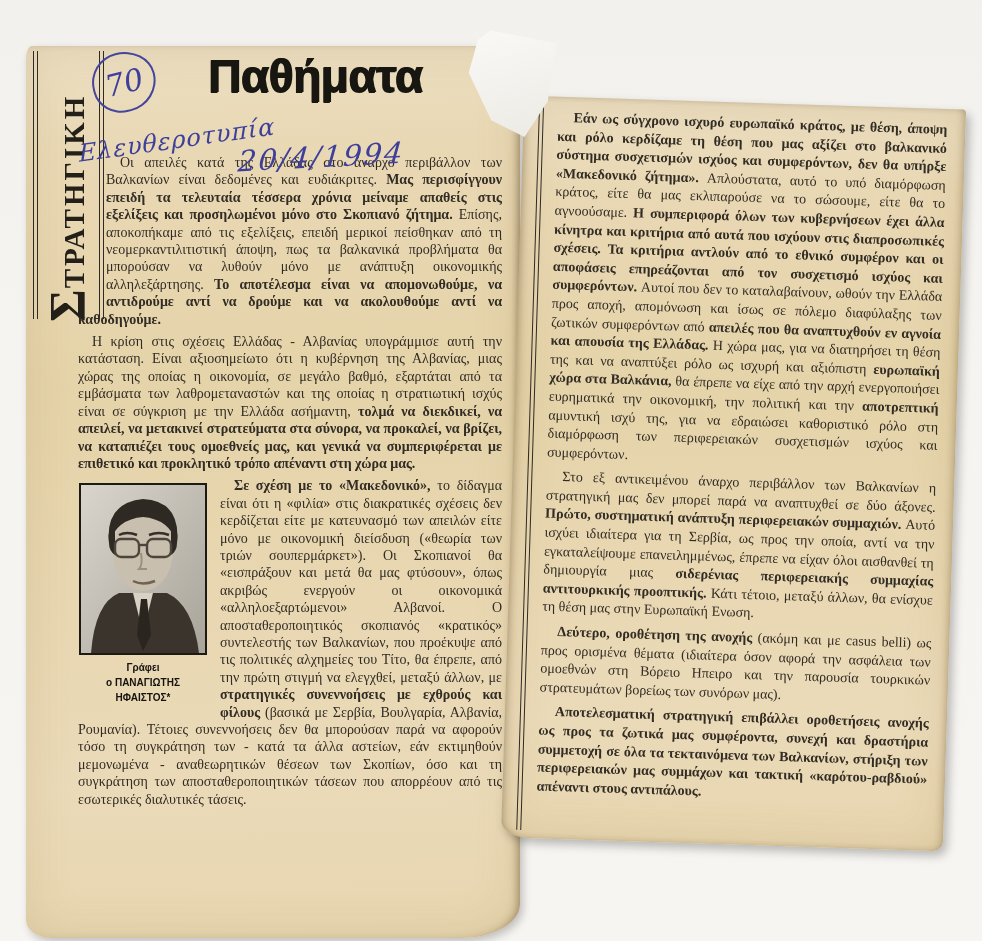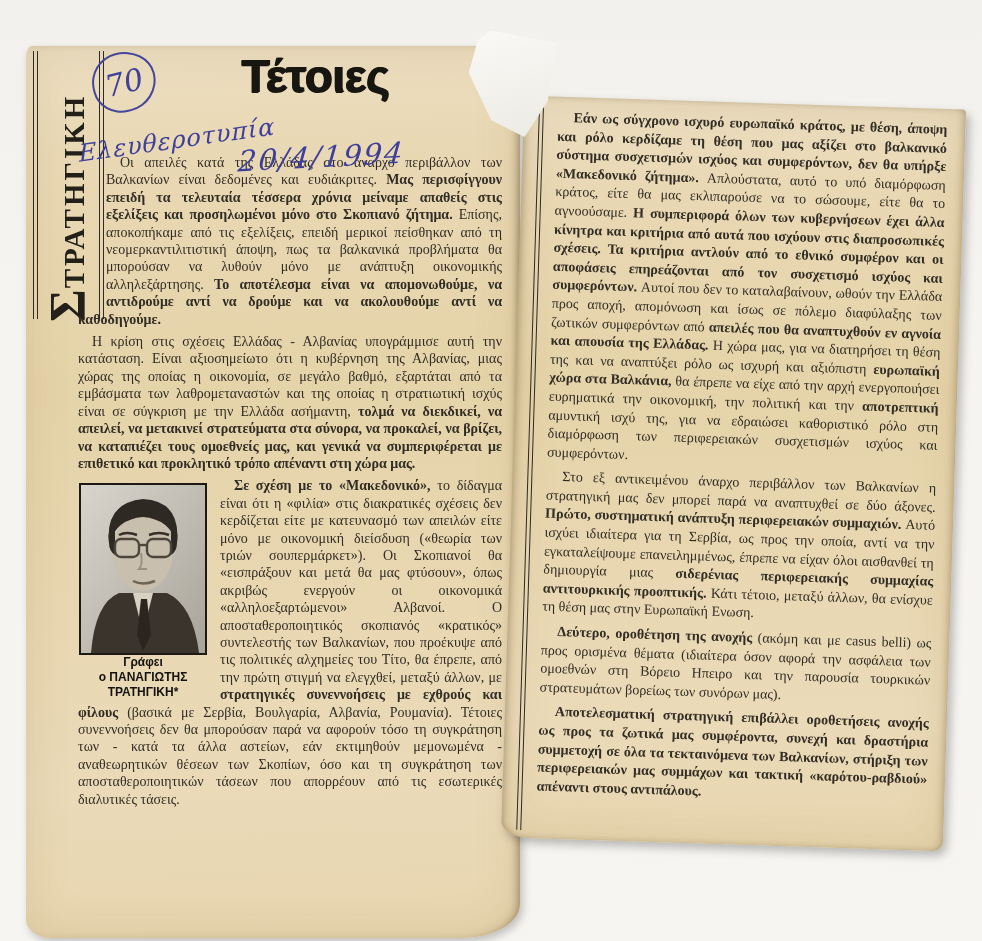--- a/index.html
+++ b/index.html
@@ -79,21 +79,21 @@
   .strip-spacer{float:left;width:28px;height:146px;}
   .photo-box{
     float:left;width:130px;margin:6px 12px 2px 0;text-align:center;
   }
   .photo-frame{
     width:124px;height:168px;border:2px solid #1d1a15;margin:0 auto;
     background:#cfcac0;display:block;
   }
   .caption{
     font-family:"Liberation Sans", sans-serif;font-weight:700;
-    font-size:12px;line-height:15px;color:#14120e;text-indent:0;
+    font-size:10px;line-height:15px;color:#14120e;margin-top:5px;text-indent:0;
   }
   
   .rrule{position:absolute;left:15px;top:8px;bottom:8px;width:3px;border-left:1px solid #2e2a24;border-right:1px solid #2e2a24;}
   .right-col{
     position:absolute;left:34px;top:12px;width:390px;
     font-size:14px;line-height:18.6px;text-align:justify;color:#312c24;
   }
   .right-col p{margin:0 0 6px;text-indent:16px;}
 </style>
 </head>
@@ -105,21 +105,21 @@
 
   <div id="vrule-l" class="vrule"></div>
   <div id="vrule-r" class="vrule"></div>
   <div class="vtitle"><span class="sigma">Σ</span><span>ΤΡΑΤΗΓΙΚΗ</span></div>
 
   <div class="circled-number ink">
     <span>70</span>
   </div>
 
   <div class="headline">
-    <div>Τέτοιες</div>
+    <div>Παθήματα</div>
   </div>
 
   <div class="hand-source ink">Ελευθεροτυπία</div>
   <div class="hand-date ink">20/4/1994</div>
 
   <div class="body-col">
     <div class="strip-spacer"></div>
     <p><span>Οι απειλές κατά της Ελλάδας στο άναρχο περιβάλλον των Βαλκανίων είναι δεδομένες και ευδιάκριτες. </span><span class="b">Μας περισφίγγουν επειδή τα τελευταία τέσσερα χρόνια μείναμε απαθείς στις εξελίξεις και προσηλωμένοι μόνο στο Σκοπιανό ζήτημα. </span><span>Επίσης, αποκοπήκαμε από τις εξελίξεις, επειδή μερικοί πείσθηκαν από τη νεομερκαντιλιτιστική άποψη, πως τα βαλκανικά προβλήματα θα μπορούσαν να λυθούν μόνο με ανάπτυξη οικονομικής αλληλεξάρτησης. </span><span class="b">Το αποτέλεσμα είναι να απομονωθούμε, να αντιδρούμε αντί να δρούμε και να ακολουθούμε αντί να καθοδηγούμε.</span></p>
     <p><span>Η κρίση στις σχέσεις Ελλάδας - Αλβανίας υπογράμμισε αυτή την κατάσταση. Είναι αξιοσημείωτο ότι η κυβέρνηση της Αλβανίας, μιας χώρας της οποίας η οικονομία, σε μεγάλο βαθμό, εξαρτάται από τα εμβάσματα των λαθρομεταναστών και της οποίας η στρατιωτική ισχύς είναι σε σύγκριση με την Ελλάδα ασήμαντη, </span><span class="b">τολμά να διεκδικεί, να απειλεί, να μετακινεί στρατεύματα στα σύνορα, να προκαλεί, να βρίζει, να καταπιέζει τους ομοεθνείς μας, και γενικά να συμπεριφέρεται με επιθετικό και προκλητικό τρόπο απέναντι στη χώρα μας.</span></p>
 
@@ -143,21 +143,21 @@
         <rect x="66" y="54" width="24" height="18" rx="6" fill="none" stroke="#4b453c" stroke-width="2.4"></rect>
         <line x1="58" y1="60" x2="66" y2="60" stroke="#4b453c" stroke-width="2.4"></line>
         <path d="M38 50 Q46 46 56 50" stroke="#352f27" stroke-width="2.5" fill="none"></path>
         <path d="M68 50 Q78 46 88 50" stroke="#352f27" stroke-width="2.5" fill="none"></path>
         <path d="M60 68 Q62 80 58 84 L66 84" stroke="#9a9080" stroke-width="2" fill="none"></path>
         <path d="M52 96 Q62 101 74 96" stroke="#6e6456" stroke-width="2.5" fill="none"></path>
       </svg>
       <div class="caption">
         <div>Γράφει</div>
         <div>ο ΠΑΝΑΓΙΩΤΗΣ</div>
-        <div>ΤΡΑΤΗΓΙΚΗ*</div>
+        <div>ΗΦΑΙΣΤΟΣ*</div>
       </div>
     </div>
 
     <p><span class="b">Σε σχέση με το «Μακεδονικό», </span><span>το δίδαγμα είναι ότι η «φιλία» στις διακρατικές σχέσεις δεν κερδίζεται είτε με κατευνασμό των απειλών είτε μόνο με οικονομική διείσδυση («θεωρία των τριών σουπερμάρκετ»). Οι Σκοπιανοί θα «εισπράξουν και μετά θα μας φτύσουν», όπως ακριβώς ενεργούν οι οικονομικά «αλληλοεξαρτώμενοι» Αλβανοί. Ο αποσταθεροποιητικός σκοπιανός «κρατικός» συντελεστής των Βαλκανίων, που προέκυψε από τις πολιτικές αλχημείες του Τίτο, θα έπρεπε, από την πρώτη στιγμή να ελεγχθεί, μεταξύ άλλων, με </span><span class="b">στρατηγικές συνεννοήσεις με εχθρούς και φίλους </span><span>(βασικά με Σερβία, Βουλγαρία, Αλβανία, Ρουμανία). Τέτοιες συνεννοήσεις δεν θα μπορούσαν παρά να αφορούν τόσο τη συγκράτηση των - κατά τα άλλα αστείων, εάν εκτιμηθούν μεμονωμένα - αναθεωρητικών θέσεων των Σκοπίων, όσο και τη συγκράτηση των αποσταθεροποιητικών τάσεων που απορρέουν από τις εσωτερικές διαλυτικές τάσεις.</span></p>
   </div>
 </div>
 
 <div id="right-clip" class="clipping">
   <div class="rrule"></div>
   <div class="right-col">

